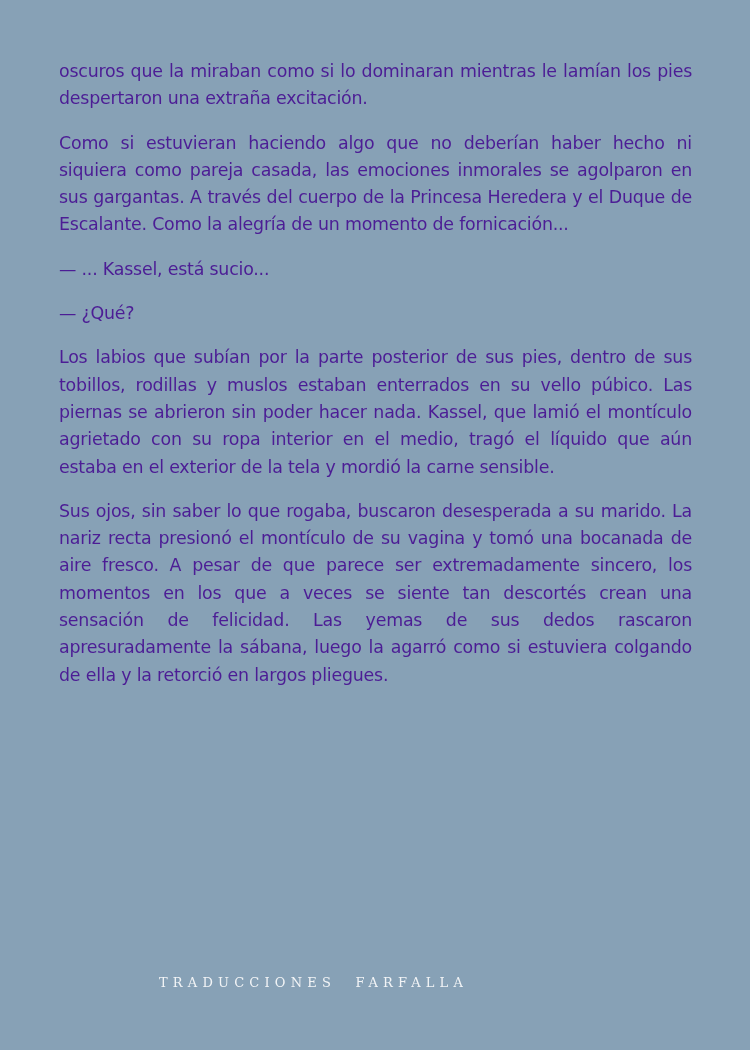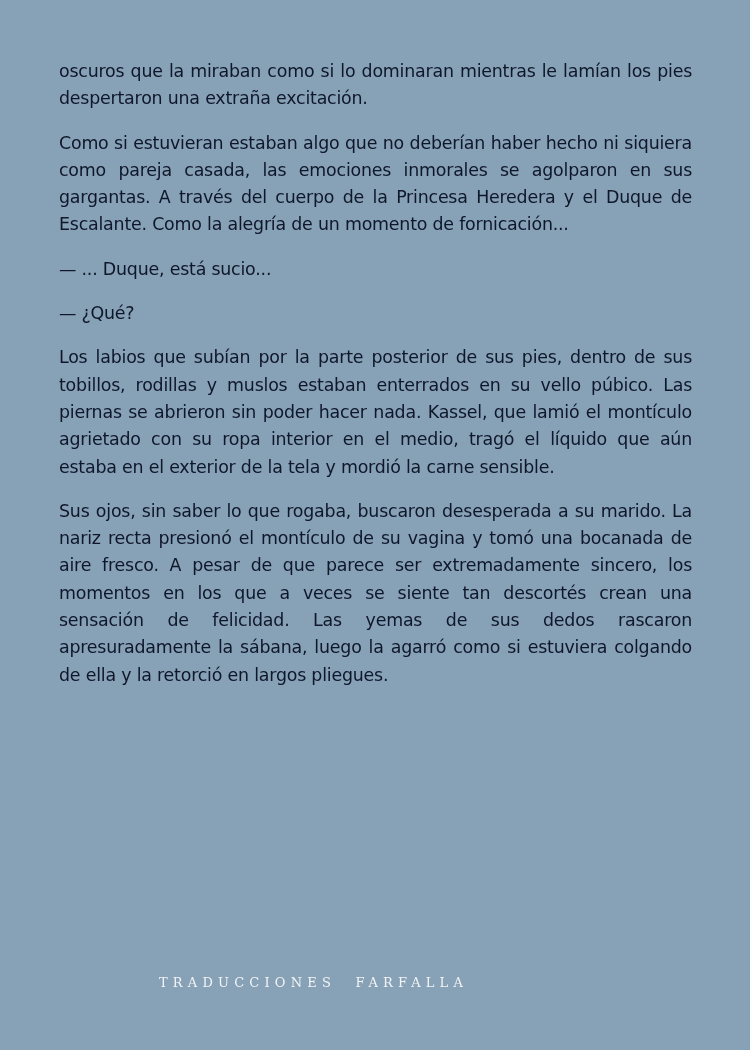--- a/index.html
+++ b/index.html
@@ -14,21 +14,21 @@
       overflow: hidden;
     }
     .page {
       position: absolute;
       left: 59px;
       top: 58px;
       width: 633px;
       font-family: "DejaVu Sans", sans-serif;
       font-size: 17.4px;
       line-height: 27.3px;
-      color: #0f172a;
+      color: #4c1d95;
       letter-spacing: -0.2px;
     }
     .page p {
       margin: 0 0 17px 0;
       text-align: justify;
       text-align-last: left;
     }
     .page p.dialogue {
       text-align: left;
     }
@@ -43,20 +43,20 @@
       letter-spacing: 5.2px;
       color: #f2f4f6;
       word-spacing: 10px;
     }
   </style>
 </head>
 <body>
 
 <div class="page">
   <p>oscuros que la miraban como si lo dominaran mientras le lamían los pies despertaron una extraña excitación.</p>
-  <p>Como si estuvieran estaban algo que no deberían haber hecho ni siquiera como pareja casada, las emociones inmorales se agolparon en sus gargantas. A través del cuerpo de la Princesa Heredera y el Duque de Escalante. Como la alegría de un momento de fornicación...</p>
-  <p class="dialogue">— ... Duque, está sucio...</p>
+  <p>Como si estuvieran haciendo algo que no deberían haber hecho ni siquiera como pareja casada, las emociones inmorales se agolparon en sus gargantas. A través del cuerpo de la Princesa Heredera y el Duque de Escalante. Como la alegría de un momento de fornicación...</p>
+  <p class="dialogue">— ... Kassel, está sucio...</p>
   <p class="dialogue">— ¿Qué?</p>
   <p>Los labios que subían por la parte posterior de sus pies, dentro de sus tobillos, rodillas y muslos estaban enterrados en su vello púbico. Las piernas se abrieron sin poder hacer nada. Kassel, que lamió el montículo agrietado con su ropa interior en el medio, tragó el líquido que aún estaba en el exterior de la tela y mordió la carne sensible.</p>
   <p>Sus ojos, sin saber lo que rogaba, buscaron desesperada a su marido. La nariz recta presionó el montículo de su vagina y tomó una bocanada de aire fresco. A pesar de que parece ser extremadamente sincero, los momentos en los que a veces se siente tan descortés crean una sensación de felicidad. Las yemas de sus dedos rascaron apresuradamente la sábana, luego la agarró como si estuviera colgando de ella y la retorció en largos pliegues.</p>
 </div>
 
 <div class="footer">TRADUCCIONES FARFALLA</div>
 
 </body></html>

